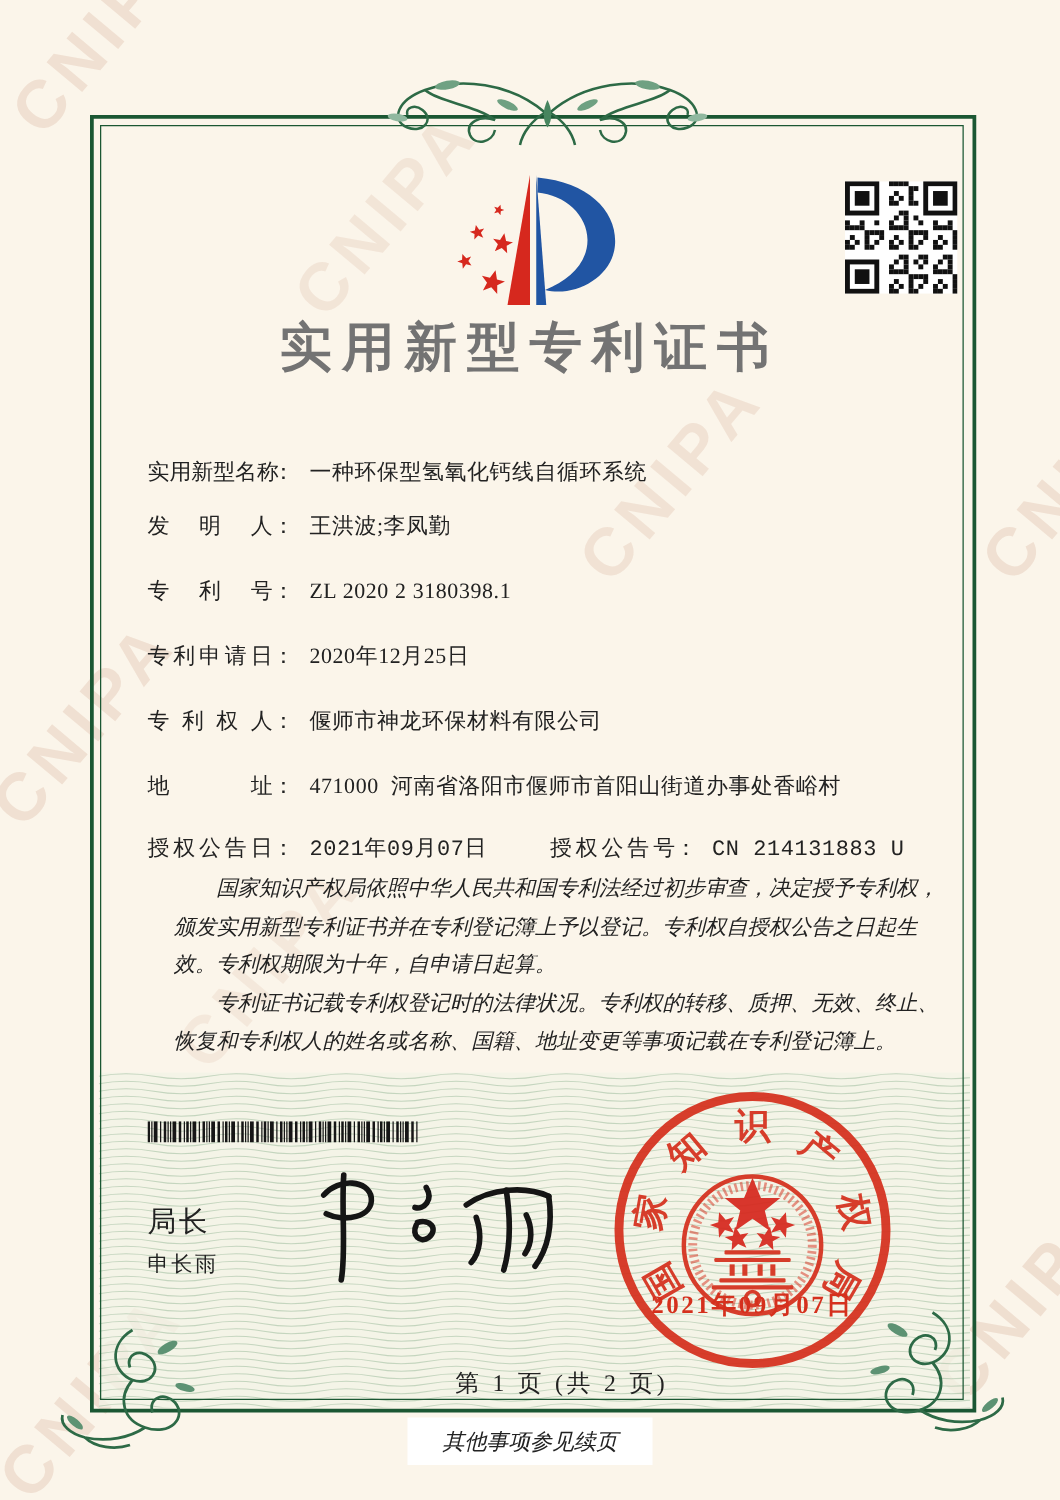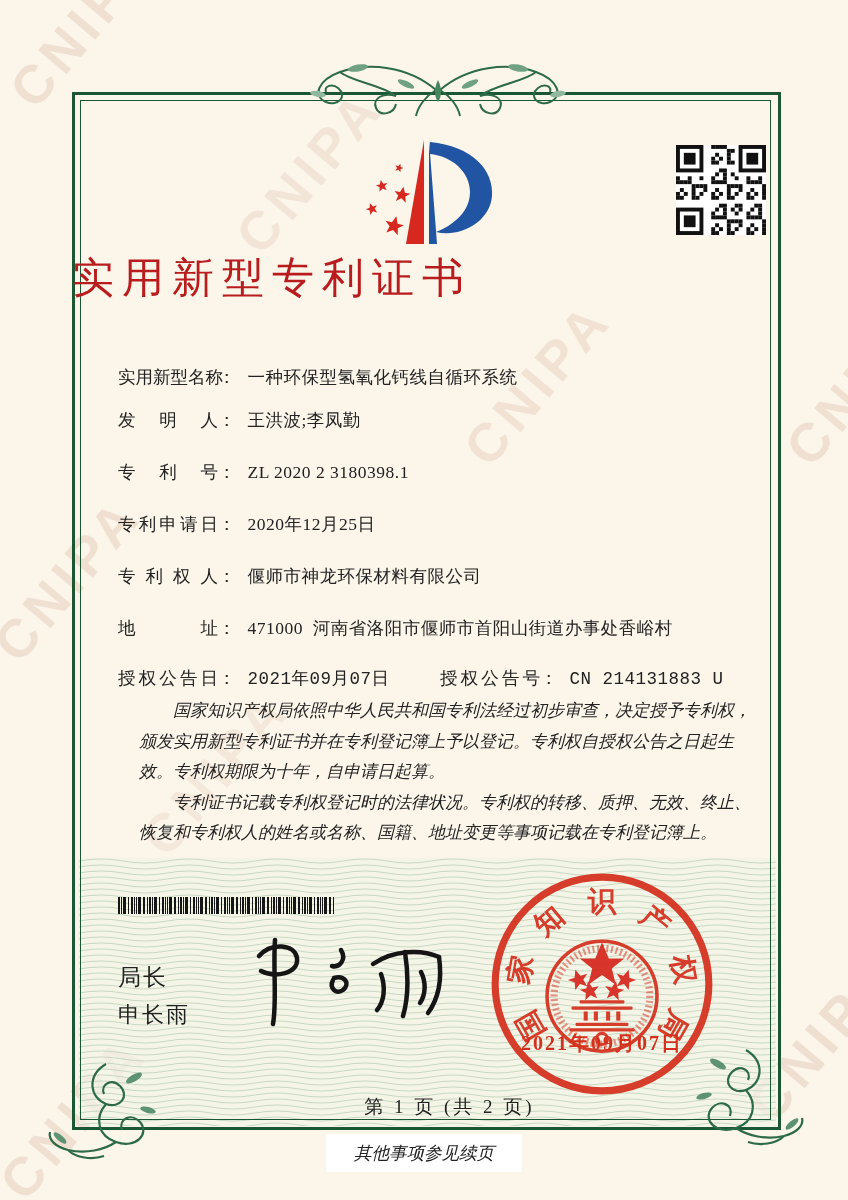--- a/index.html
+++ b/index.html
@@ -14,38 +14,38 @@
   .border-outer{position:absolute;left:72px;top:92px;width:703px;height:1032px;
       border:3px solid var(--border-green,#1b5733);z-index:3;}
   .border-inner{position:absolute;left:80px;top:100px;width:689px;height:1018px;
       border:1px solid var(--border-green,#1b5733);z-index:3;}
   
   .waveband{position:absolute;left:79px;top:858px;z-index:2;}
   
   .certno{position:absolute;left:118px;top:154px;font-size:18px;letter-spacing:1.5px;z-index:5;}
   .logo{position:absolute;left:350px;top:134px;z-index:5;}
   .qr{position:absolute;left:676px;top:145px;z-index:5;}
-  .title{position:absolute;left:72px;width:703px;top:250px;text-align:left;
-      font-size:42px;font-weight:400;letter-spacing:8px;color:#b91c1c;z-index:5;}
+  .title{position:absolute;left:72px;width:703px;top:250px;text-align:center;
+      font-size:42px;font-weight:700;letter-spacing:8px;color:#737373;z-index:5;}
   
   .row{position:absolute;left:118px;width:640px;font-size:17.5px;z-index:5;white-space:nowrap;}
   .flabel{display:inline-block;width:100px;text-align:justify;text-align-last:justify;
       vertical-align:top;}
   .colon{display:inline-block;}
   .fvalue{margin-left:12px;white-space:pre-wrap;letter-spacing:.5px;}
   .grant2{position:absolute;left:322px;top:0;}
   
   .bodytext{position:absolute;left:118px;top:696px;width:622px;font-size:17px;
       line-height:1.8;font-style:italic;z-index:5;margin-left:21px;}
   .bodytext p{margin:0;text-indent:2em;}
   
   .barcode{position:absolute;left:118px;top:897px;z-index:5;}
   .officer-role{position:absolute;left:118px;top:962px;font-size:23px;z-index:5;
       font-family:"Liberation Sans","DejaVu Sans",sans-serif;letter-spacing:2px;}
-  .officer-name{position:absolute;left:118px;top:1000px;font-size:22px;z-index:5;
+  .officer-name{position:absolute;left:118px;top:1000px;font-size:17px;z-index:5;
       font-family:"Liberation Sans","DejaVu Sans",sans-serif;letter-spacing:2px;}
   .signature{position:absolute;left:245px;top:926px;z-index:6;}
   .seal{position:absolute;left:486px;top:868px;z-index:6;opacity:.93;}
   .seal-date{position:absolute;left:521px;top:1030px;z-index:7;font-size:20px;
       font-weight:600;letter-spacing:2px;color:var(--seal-red,#d5301d);}
   .pageinfo{position:absolute;left:72px;width:703px;top:1094px;text-align:center;
       font-size:19px;letter-spacing:3px;z-index:5;padding-left:26px;}
   .note{position:absolute;left:50%;transform:translateX(-50%);top:1134px;background:#ffffff;
       padding:7px 28px;font-size:17.5px;font-style:italic;z-index:5;white-space:nowrap;}
   .ornament{position:absolute;z-index:4;pointer-events:none;}

